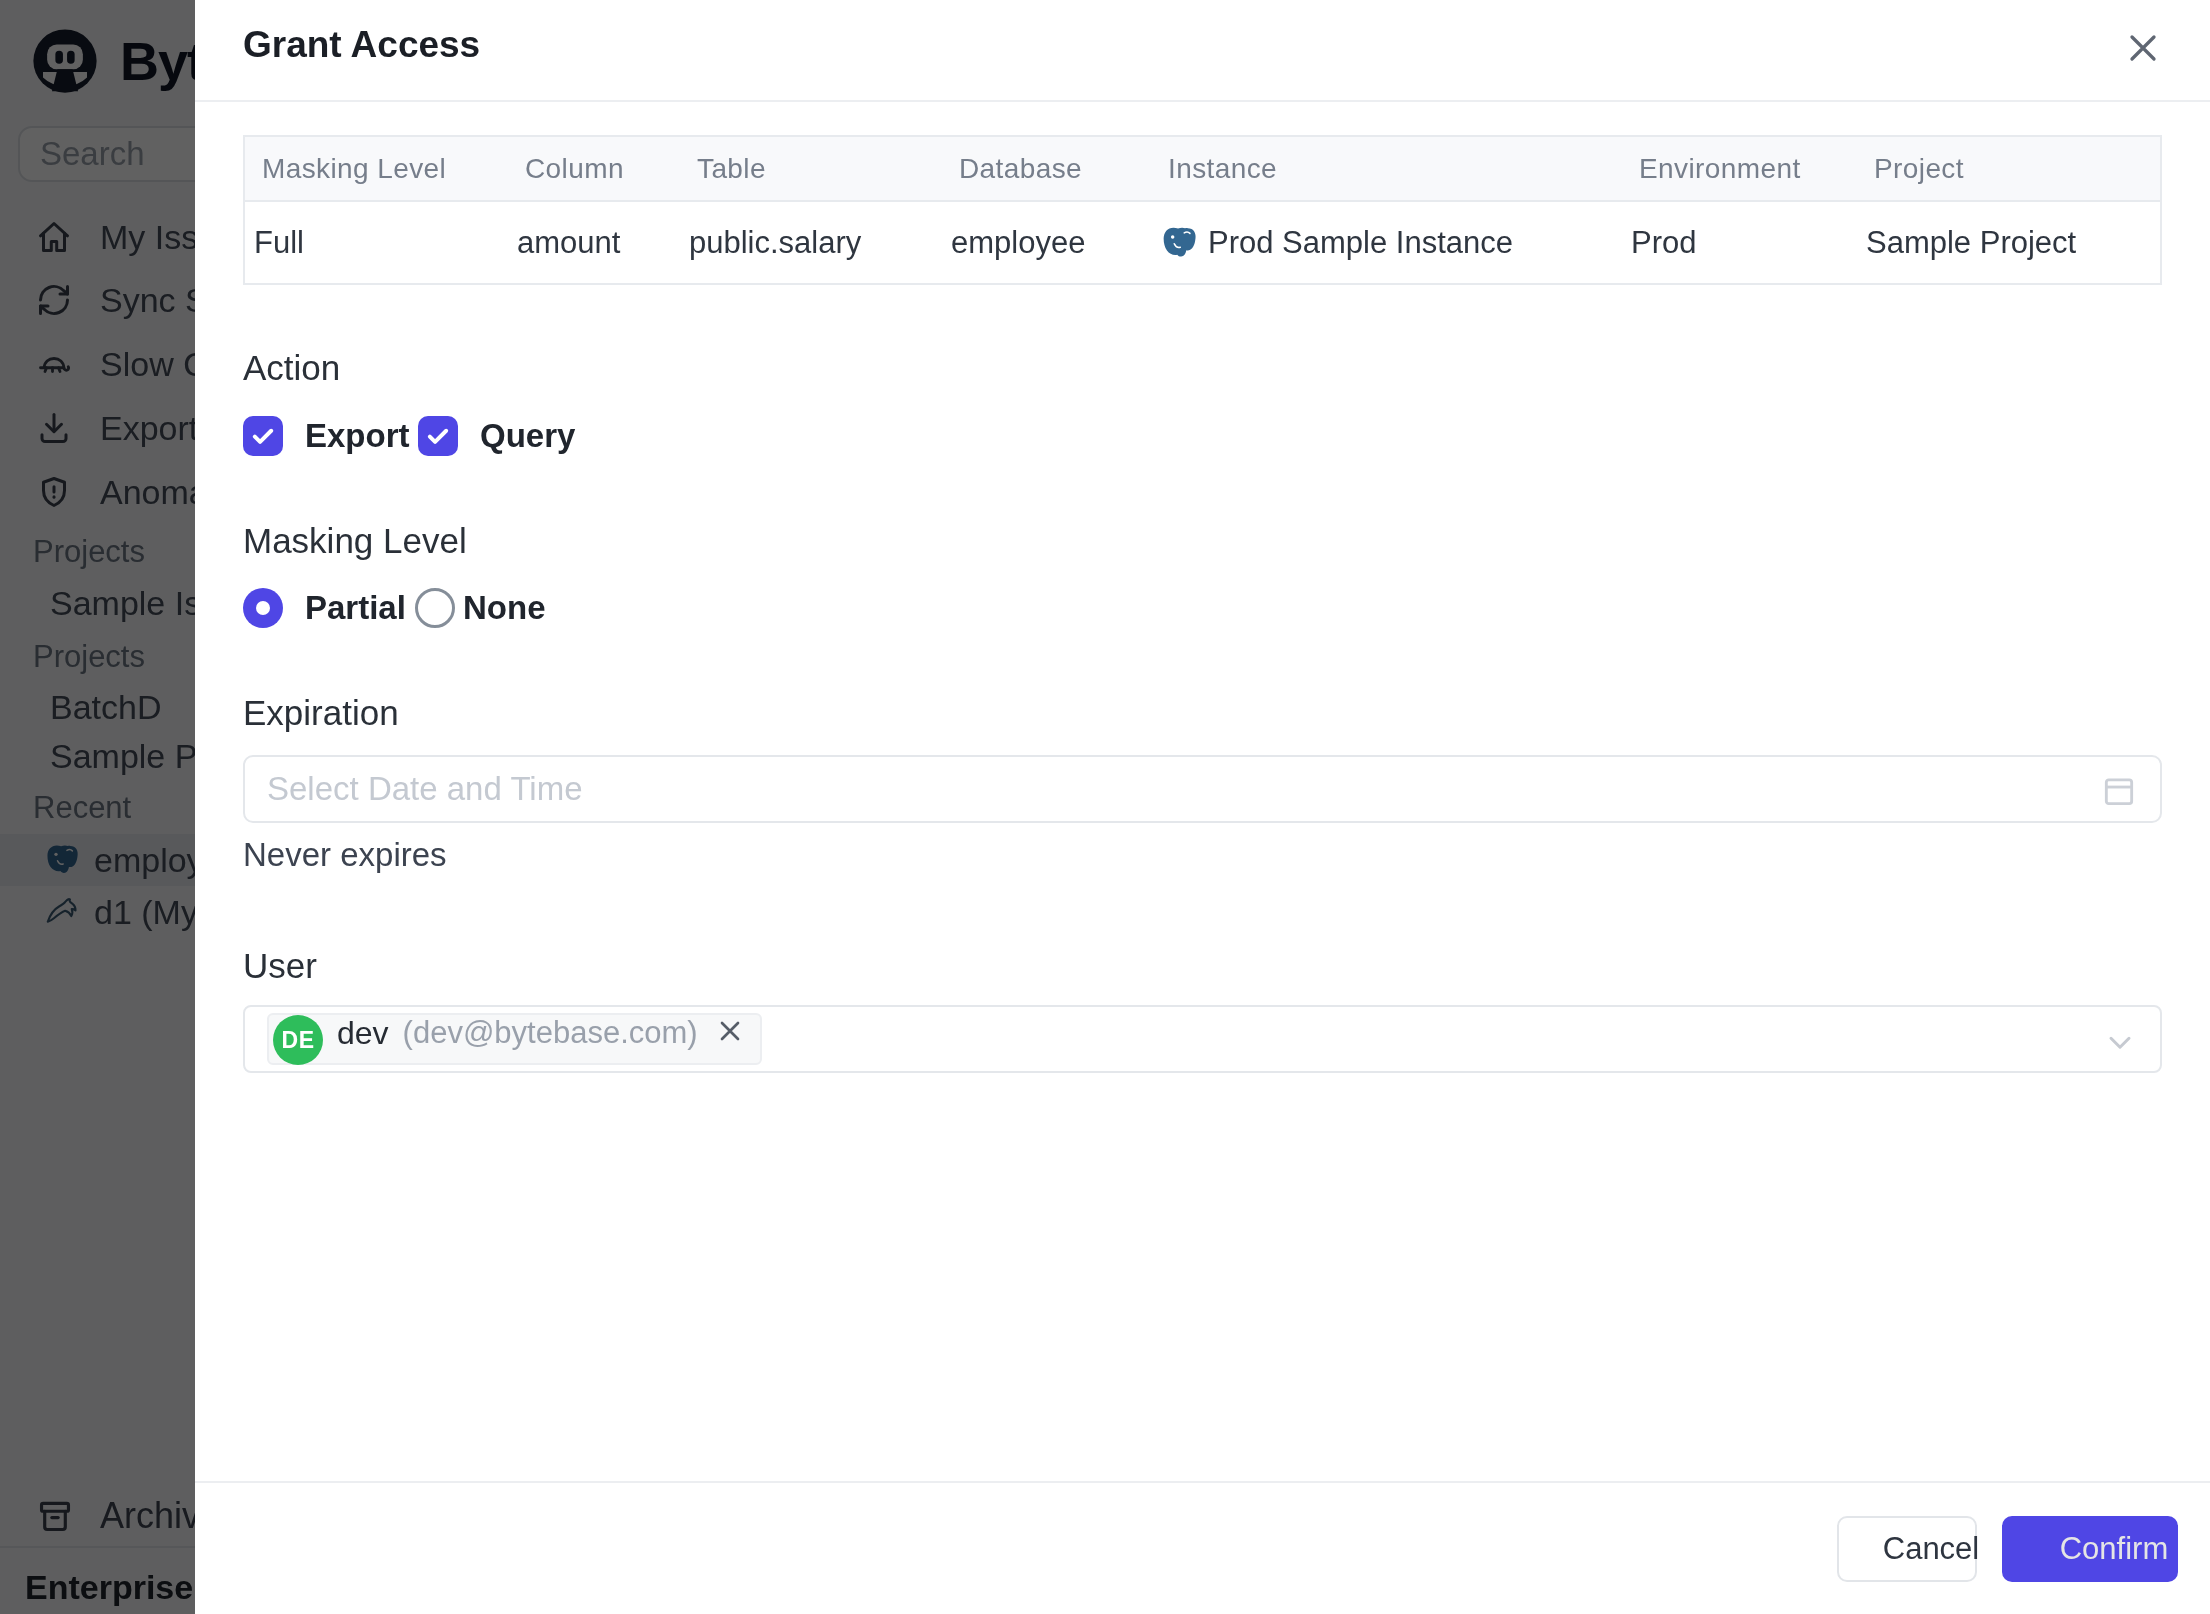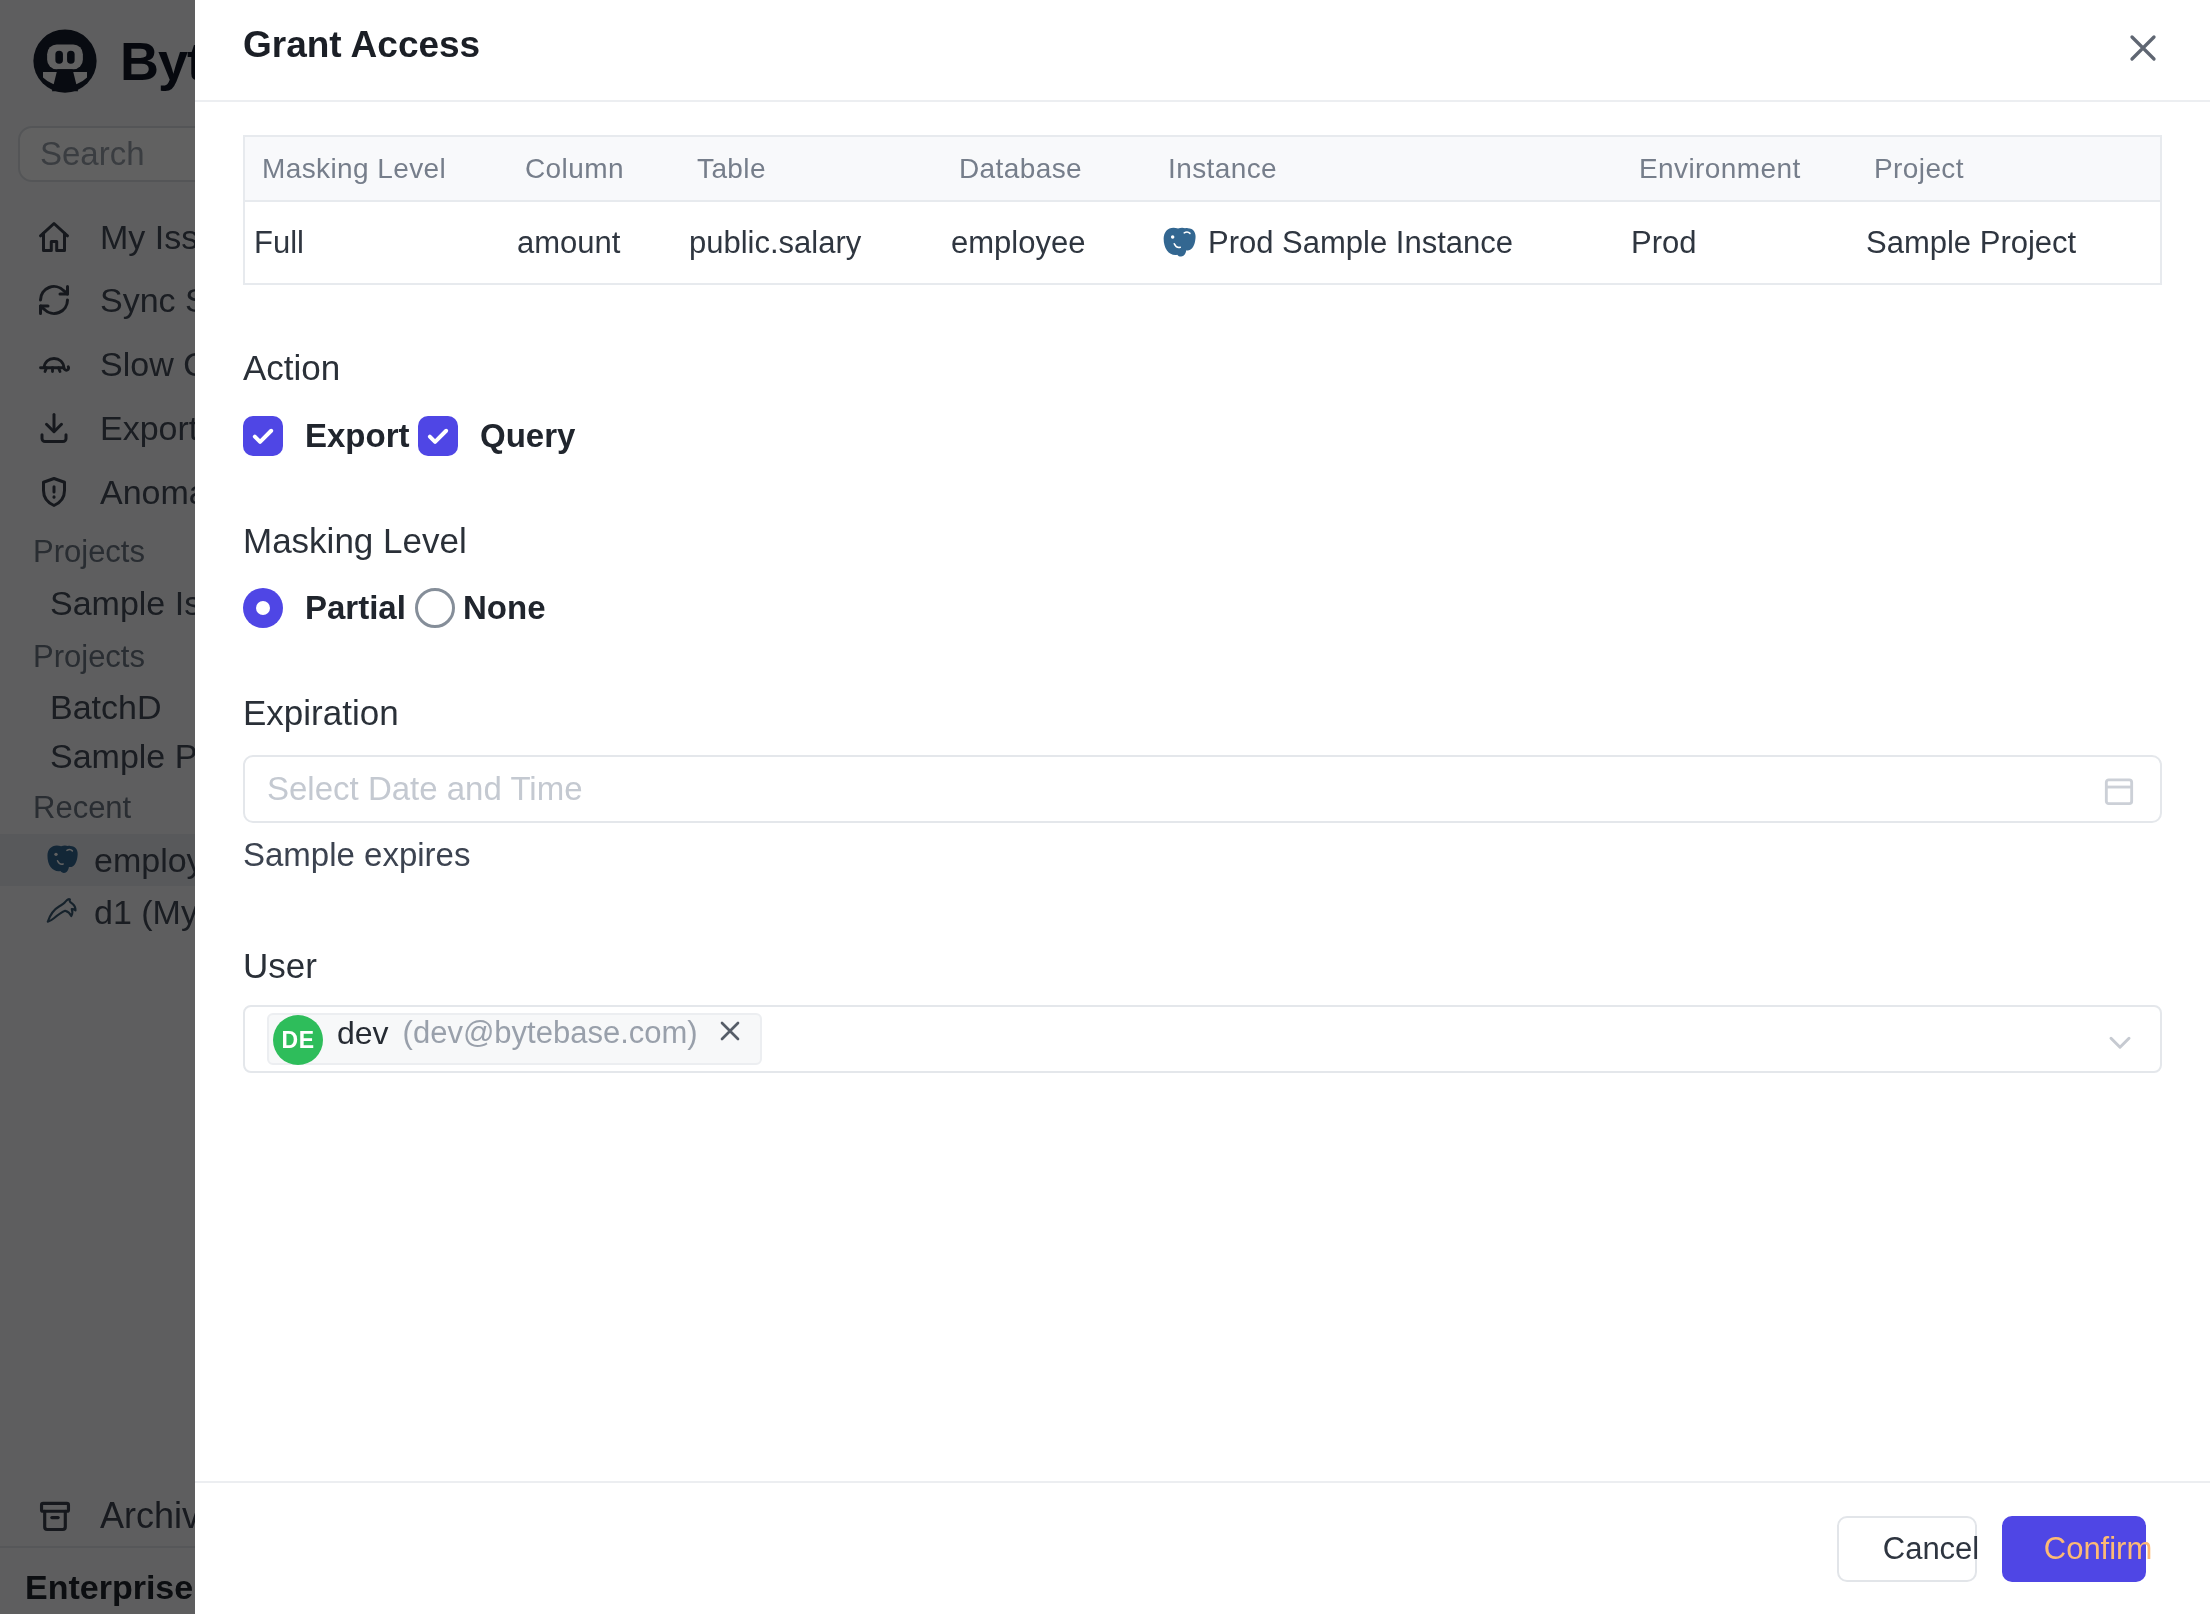--- a/index.html
+++ b/index.html
@@ -117,21 +117,21 @@
     display:flex; align-items:center; justify-content:center; letter-spacing:0.5px;
   }
   .tag-name { font-size:32px; color:#262b33; }
   .tag-email { font-size:31px; color:#99a0ab; }
   .tag-x { width:32px; height:32px; color:#565d68; cursor:pointer; margin-left:2px; }
   .sel-chevron { position:absolute; right:22px; top:17px; width:36px; height:36px; color:#c6cad1; }
 
   .btn { position:absolute; top:1516px; height:66px; border-radius:10px;
     display:flex; align-items:center; justify-content:center; font-size:31px; cursor:pointer;padding-left:48px; }
   .btn-cancel { left:1642px; width:140px; background:#fff; border:2px solid #e2e5e9; color:#2e3540; }
-  .btn-confirm { left:1807px; width:144px; background:var(--accent); color:#fdba74; font-weight:500; }
+  .btn-confirm { left:1807px; width:176px; background:var(--accent); color:#e5e5e5; font-weight:500; }
 
   :root { --accent:#4f46e5; --avatar-green:#2ebd5b; }
 </style>
 </head>
 <body>
 
 <aside class="sidebar">
   <div class="sidebar-inner">
     <div class="brand">
       <svg class="brand-logo" viewBox="0 0 48 48">
@@ -295,21 +295,21 @@
   </div>
 
   <div class="h-section h-exp">Expiration</div>
   <div class="exp-input">
     <input placeholder="Select Date and Time" style="">
     <svg class="cal-icon" viewBox="0 0 24 24" fill="none" stroke="currentColor" stroke-width="1.8" stroke-linejoin="round">
         <rect x="4" y="5" width="16" height="15" rx="1.5"></rect>
         <path d="M4 9.5h16"></path>
       </svg>
   </div>
-  <div class="exp-hint">Sample expires</div>
+  <div class="exp-hint">Never expires</div>
 
   <div class="h-section h-user">User</div>
   <div class="user-select">
     <div class="user-tag">
       <span class="avatar">DE</span>
       <span class="tag-name">dev</span>
       <span class="tag-email">(dev@bytebase.com)</span>
       <svg class="tag-x" viewBox="0 0 24 24" fill="none" stroke="currentColor" stroke-width="2" stroke-linecap="round">
           <path d="M6 6l12 12M18 6 6 18"></path>
         </svg>

